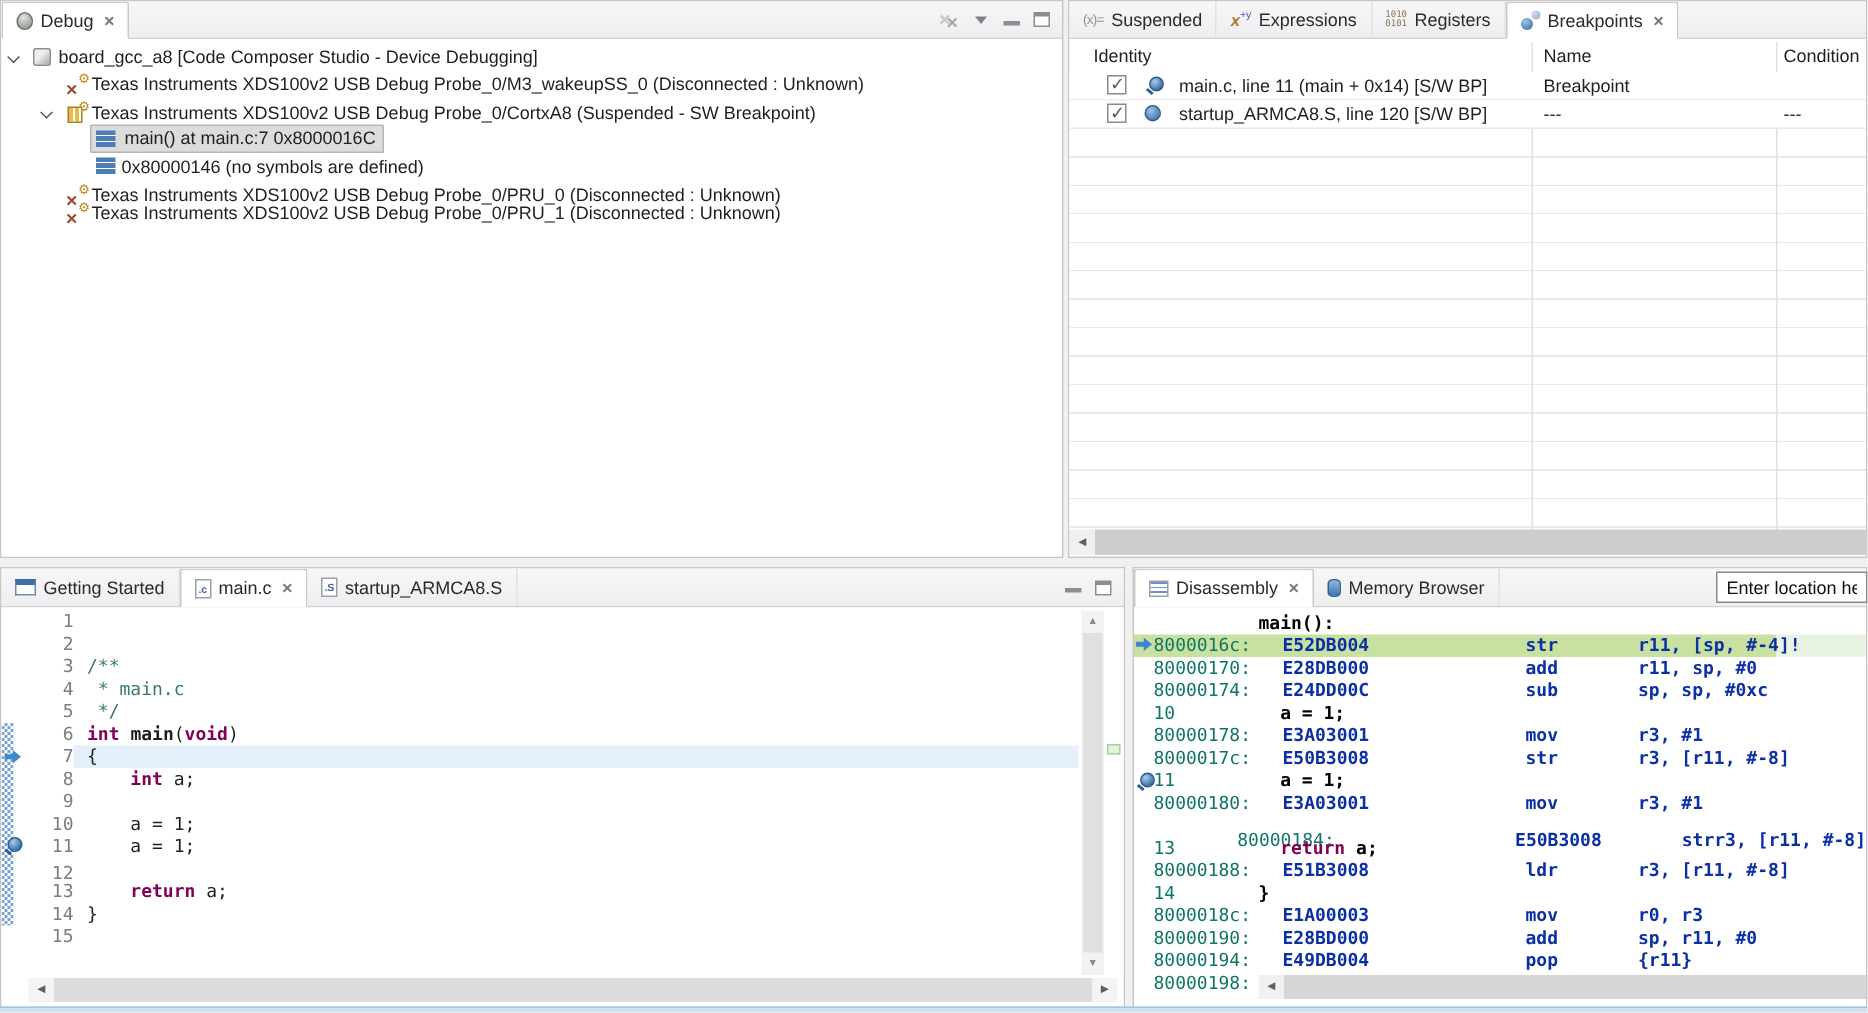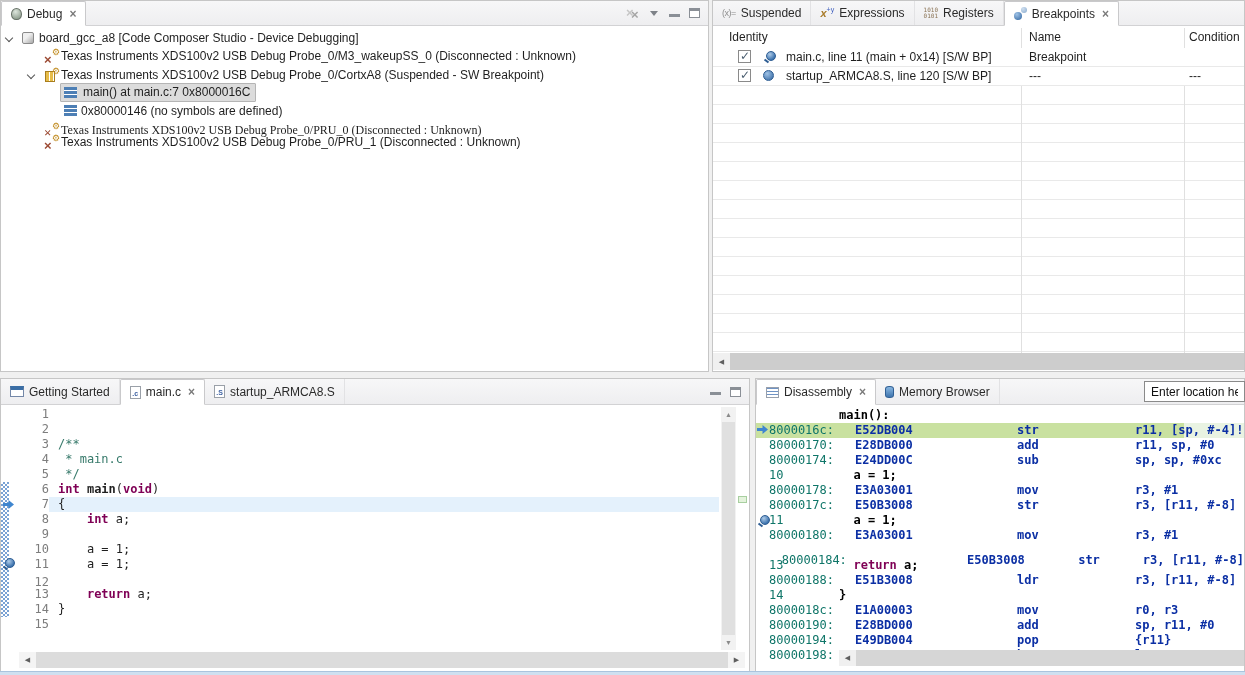--- a/index.html
+++ b/index.html
@@ -96,21 +96,21 @@
   .ovmark { position:absolute; right:2px; width:9px; height:7px; background:#e4f3dc; border:1px solid #a8cfa0; }
 
   
   .dis-content { position:absolute; left:0; right:0; top:26px; bottom:0; background:#fff; overflow:hidden;
     font-family:"DejaVu Sans Mono","Liberation Mono",monospace; font-size:12px; }
   .drow { position:absolute; left:0; right:0; height:15px; white-space:pre; }
   .drow.green { background:linear-gradient(to right,#c9e1a0 0 428px,#e9f3e2 428px); }
   .f-addr { display:inline-block; width:70px; color:#0e7568; }
   .f-op { display:inline-block; width:162px; color:#0b2fa4; font-weight:bold;margin-left:16px; }
   .f-mn { display:inline-block; width:75px; color:#0b2fa4; font-weight:bold; }
-  .f-args { color:#0b2fa4; font-weight:bold;margin-left:43px; }
+  .f-args { color:#0b2fa4; font-weight:bold; }
   .f-label { font-weight:bold; color:#000; }
   .f-src { color:#000; font-weight:bold; }
   .dicon { position:absolute; left:1px; top:2px; }
   .loc-input { position:absolute; top:2px; height:21px; border:1px solid #8a8a8a; background:#fff; font-family:"Liberation Sans",sans-serif; font-size:12px; padding:0 6px; color:#111; }
   .loc-input::placeholder { color:#111; opacity:1; }
 
   .bottom-strip { position:absolute; left:0; right:0; top:671px; height:4px; background:#cfe0f0; border-top:1px solid #aac4de; }
 </style>
 </head>
 <body>
@@ -154,21 +154,21 @@
           <span class="ico-probe-s" style="left: 43px; top: 2px;"></span>
           <span class="lbl" style="left: 60px;">Texas Instruments XDS100v2 USB Debug Probe_0/CortxA8 (Suspended - SW Breakpoint)</span>
         </div>
         <div class="trow" style="top: 58.9px;">
           <span class="sel" style="left: 59px;"><span class="ico-frames" style="left: 3px; top: 3px;"></span><span style="position: relative;">main() at main.c:7 0x8000016C</span></span>
         </div>
         <div class="trow" style="top: 77.2px;">
           <span class="ico-frames" style="left: 63px; top: 2px;"></span>
           <span class="lbl" style="left: 80px;">0x80000146 (no symbols are defined)</span>
         </div>
-        <div class="trow" style="top: 95.5px; font-family: Liberation Serif, serif;">
+        <div class="trow" style="top: 95.5px;">
           <span class="ico-probe-x" style="left: 43px; top: 2px;"></span>
           <span class="lbl" style="left: 60px;">Texas Instruments XDS100v2 USB Debug Probe_0/PRU_0 (Disconnected : Unknown)</span>
         </div>
         <div class="trow" style="top: 108px;">
           <span class="ico-probe-x" style="left: 43px; top: 2px;"></span>
           <span class="lbl" style="left: 60px;">Texas Instruments XDS100v2 USB Debug Probe_0/PRU_1 (Disconnected : Unknown)</span>
         </div>
       </div>
   </div>
 

